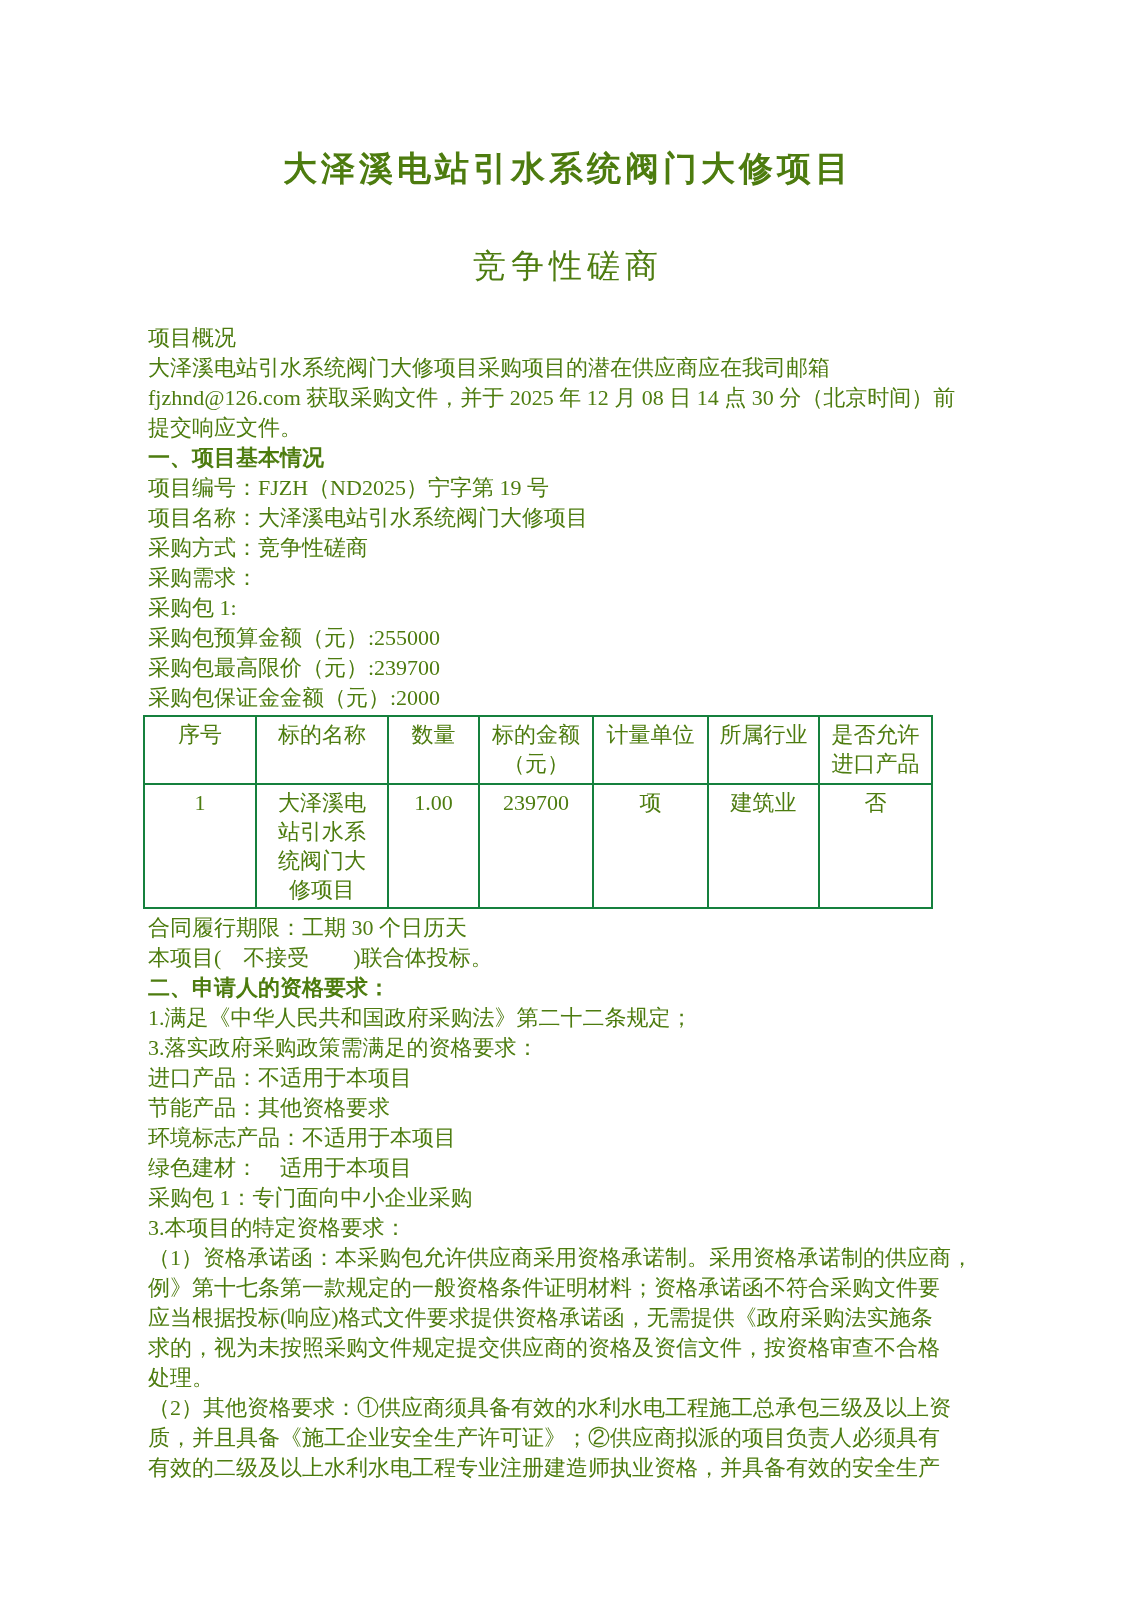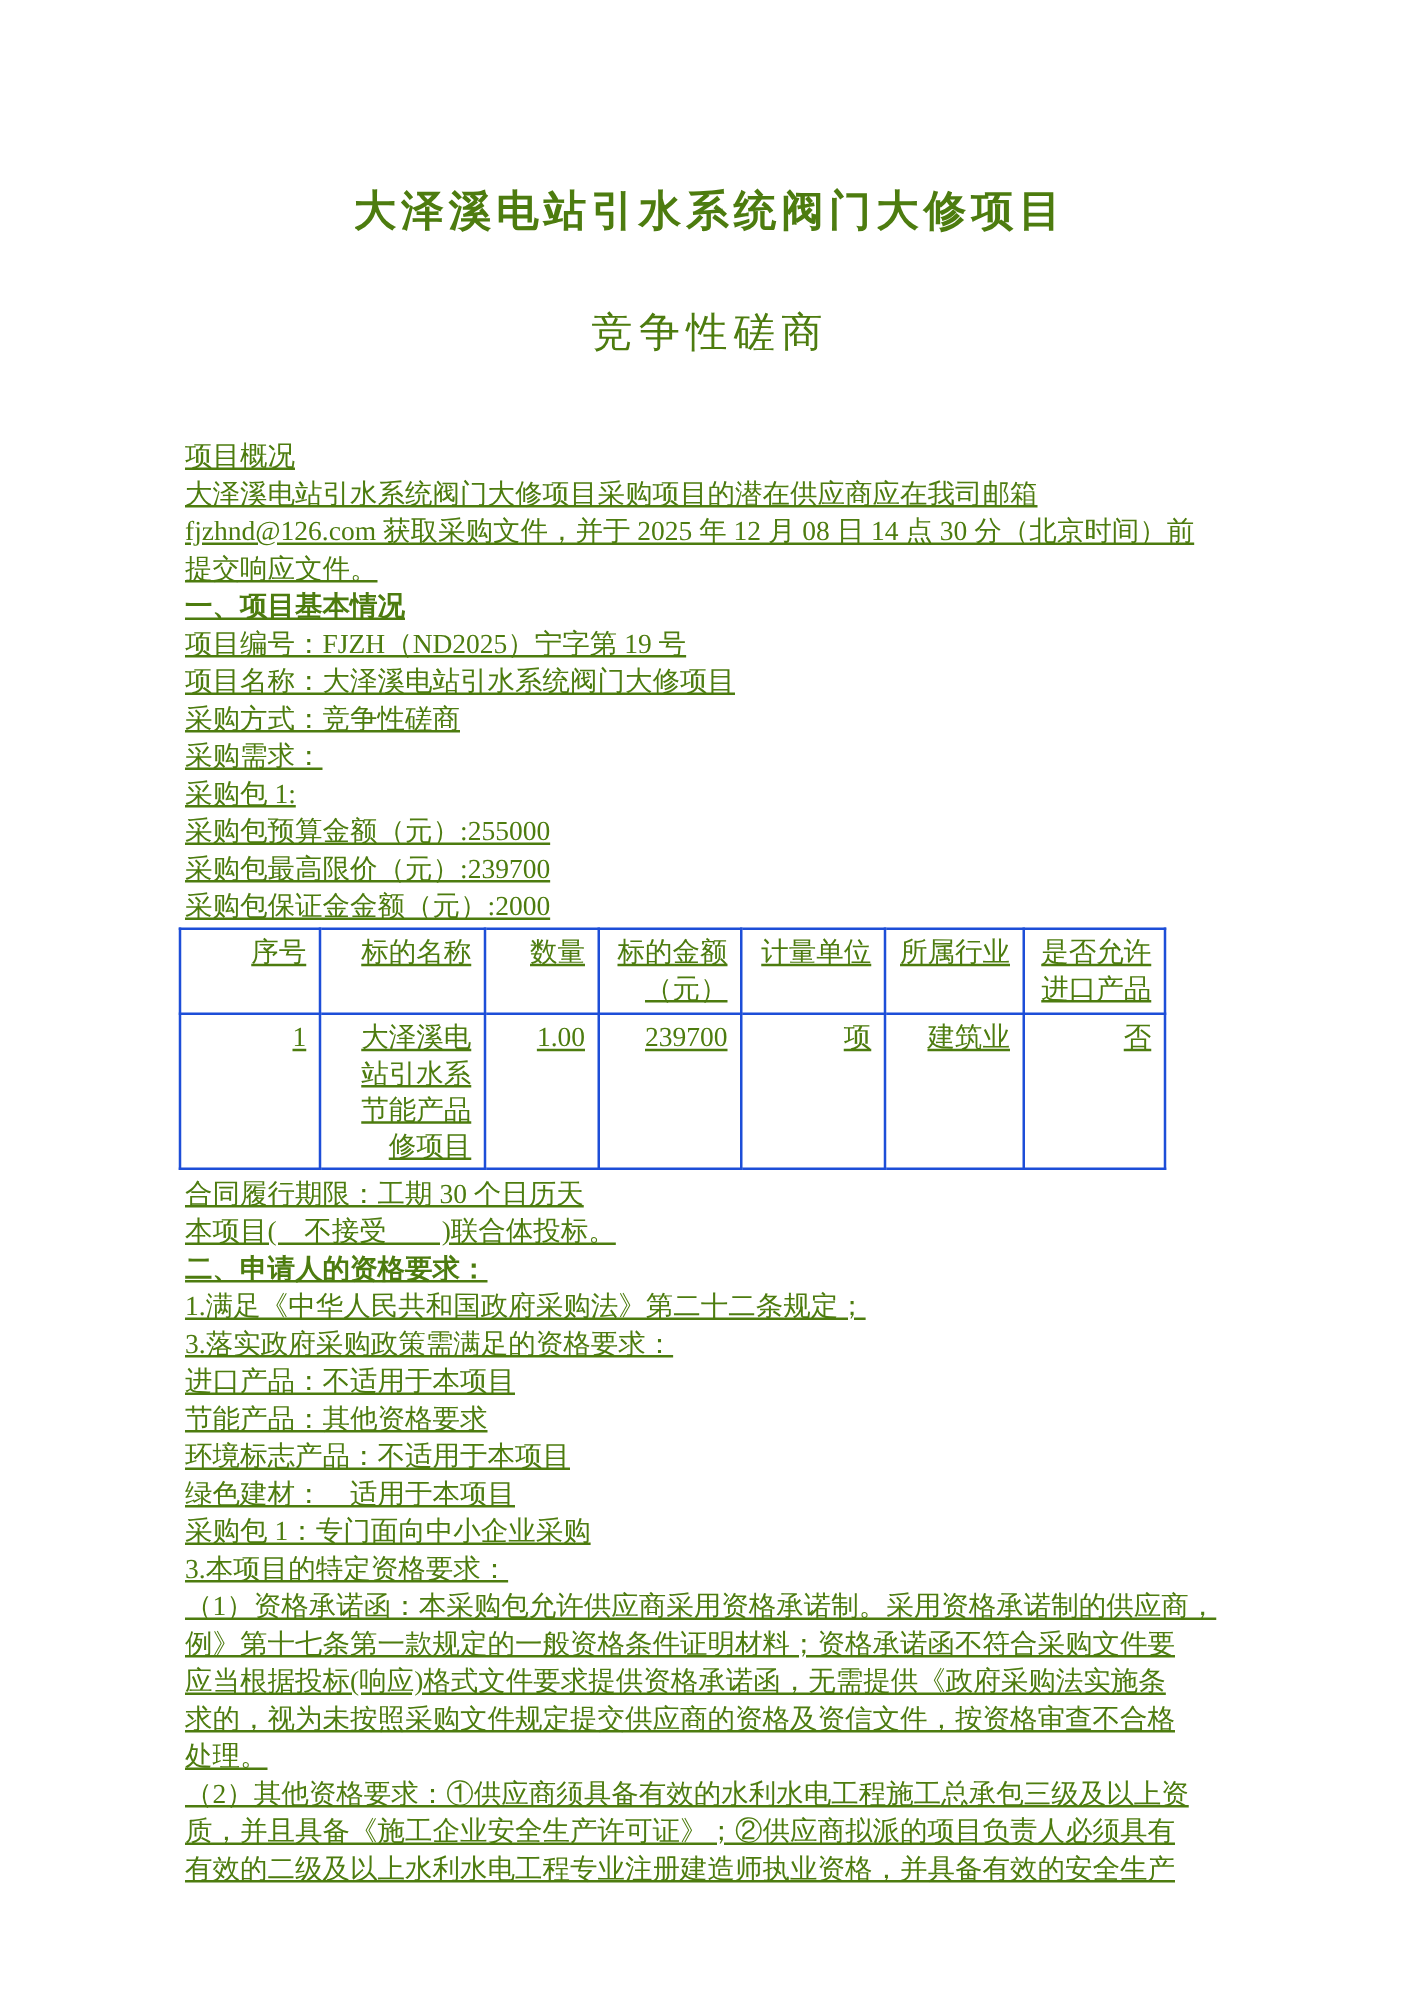--- a/index.html
+++ b/index.html
@@ -25,39 +25,38 @@
     position:absolute;
     top:244px; left:148px; width:840px;
     text-align:center;
     font-size:33px;
     font-weight:normal;
     letter-spacing:5px;
     white-space:nowrap;
   }
   .doc-body {
     position:absolute;
-    top:350px; left:148px; width:870px;
+    top:323px; left:148px; width:870px;
     font-size:22px;
-    text-decoration:underline;
   }
   .ln {
     height:30px;
     line-height:30px;
     white-space:nowrap;
   }
   .block.heading .ln { font-weight:bold; }
   table.items {
     border-collapse:collapse;
     table-layout:fixed;
     margin:2px 0 4px -5px;
   }
   table.items th, table.items td {
-    border:2px solid #1d4ed8;
+    border:2px solid #15803d;
     vertical-align:top;
-    text-align:right;
+    text-align:center;
     padding:3px 10px;
     font-size:22px;
     font-weight:normal;
     overflow:hidden;
   }
   table.items .cell-ln { line-height:29px; white-space:nowrap; }
   table.items thead td { height:60px; }
   table.items tbody td { height:116px; }
 </style>
 </head>
@@ -124,21 +123,21 @@
           </tr>
         </thead>
         <tbody>
           <tr>
             <td>
               <div class="cell-ln">1</div>
             </td>
             <td>
               <div class="cell-ln">大泽溪电</div>
               <div class="cell-ln">站引水系</div>
-              <div class="cell-ln">节能产品</div>
+              <div class="cell-ln">统阀门大</div>
               <div class="cell-ln">修项目</div>
             </td>
             <td>
               <div class="cell-ln">1.00</div>
             </td>
             <td>
               <div class="cell-ln">239700</div>
             </td>
             <td>
               <div class="cell-ln">项</div>

